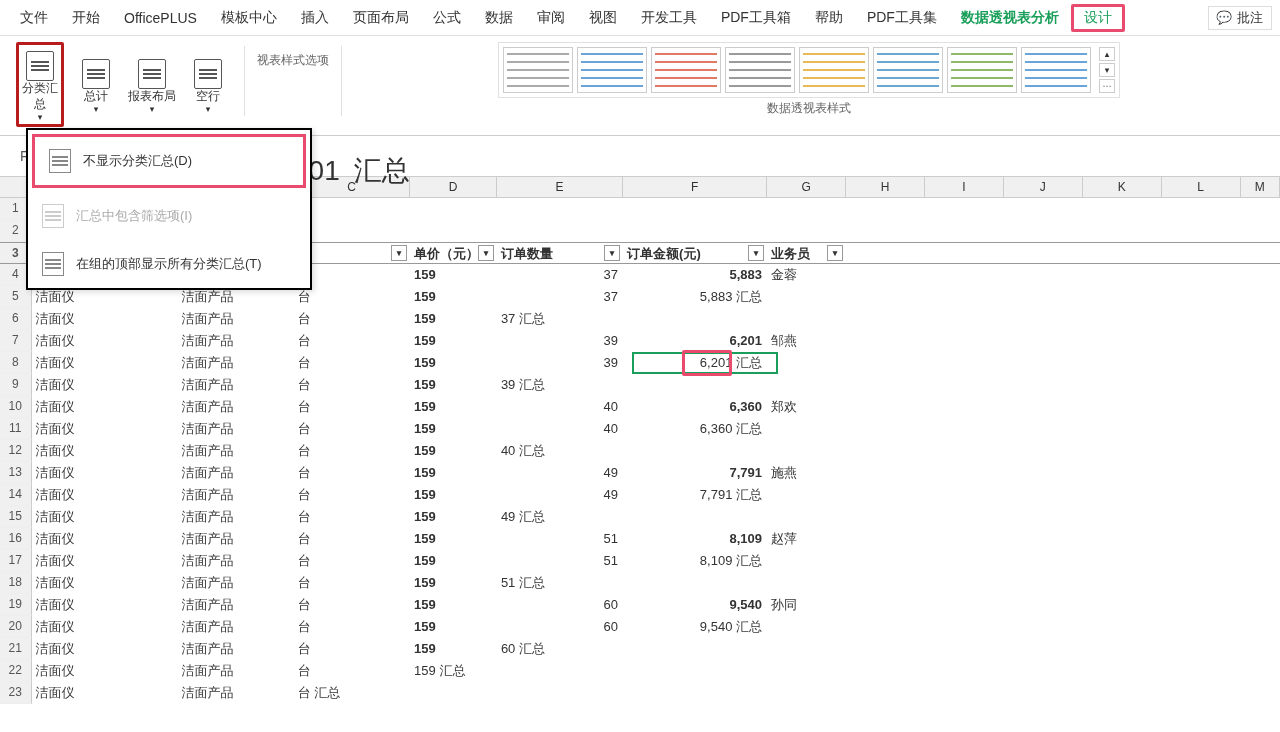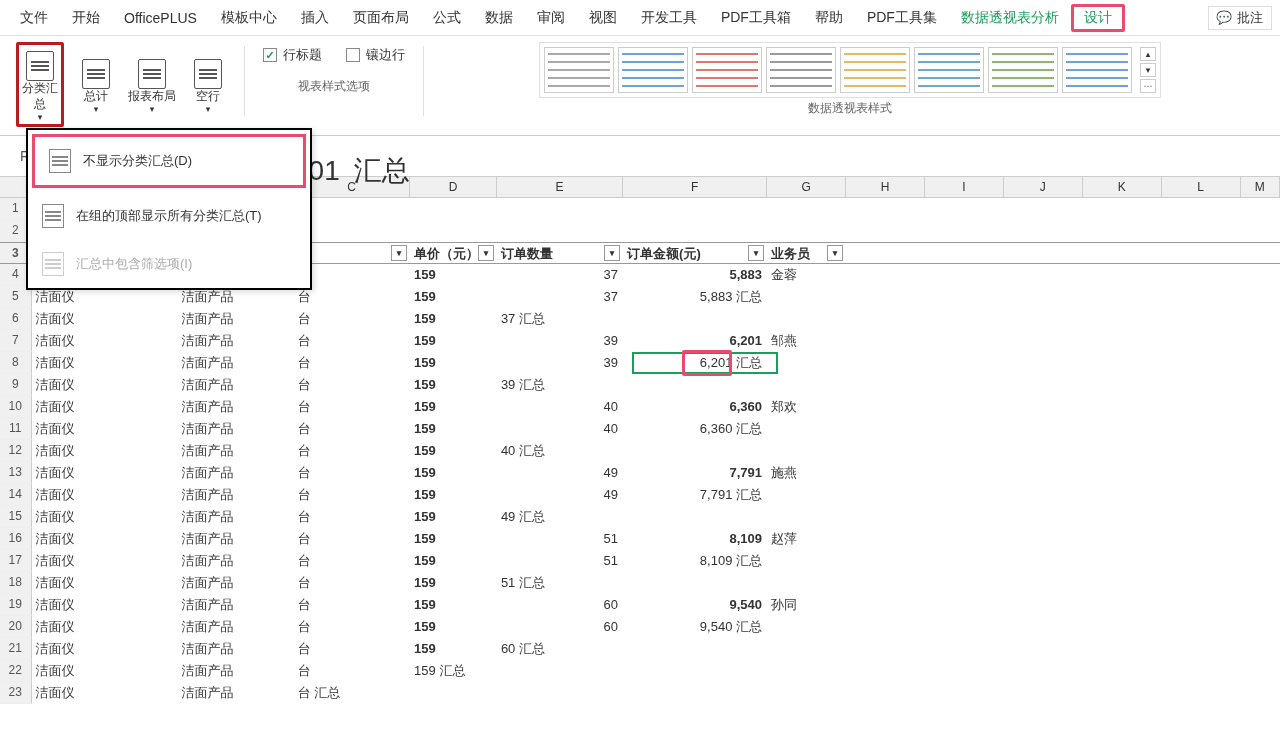--- a/index.html
+++ b/index.html
@@ -1,21 +1,21 @@
 <!DOCTYPE html>
 <html><head>
 <meta charset="utf-8">
 <style>
 * { box-sizing: border-box; margin: 0; padding: 0; }
 body { font-family: "Microsoft YaHei", SimSun, sans-serif; font-size: 13px; color: #333; background: #fff; width: 1280px; height: 732px; overflow: hidden; }
 
 
 .menubar { display: flex; align-items: center; height: 36px; background: #fff; border-bottom: 1px solid #e0e0e0; padding: 0 8px; gap: 0; }
 .menubar .menu-item { padding: 4px 12px; cursor: pointer; font-size: 14px; }
-.menubar .menu-item.green { color: #1a9f5a; }
+.menubar .menu-item.green { color: #1a9f5a; font-weight: bold; }
 .menubar .menu-item.design { color: #1a9f5a; font-weight: 500; border: 3px solid #e94b6e; border-radius: 2px; padding: 2px 10px; }
 .menubar .spacer { flex: 1; }
 .menubar .comment-btn { display: flex; align-items: center; gap: 4px; border: 1px solid #ddd; padding: 2px 8px; font-size: 13px; }
 
 
 .ribbon { display: flex; align-items: flex-start; height: 100px; background: #fff; border-bottom: 1px solid #ccc; padding: 6px 10px 0 10px; position: relative; }
 .ribbon-group { display: flex; flex-direction: column; align-items: center; padding: 0 6px; height: 100%; }
 .ribbon-group-row { display: flex; gap: 8px; }
 .big-btn { display: flex; flex-direction: column; align-items: center; justify-content: center; width: 48px; padding-top: 6px; cursor: pointer; font-size: 12px; text-align: center; line-height: 1.3; }
 .big-btn.highlight { border: 3px solid #b91c1c; border-radius: 2px; }
@@ -158,27 +158,20 @@
             <div class="line"></div>
           </div>
         <span>空行</span>
         <span class="dd">▾</span>
       </div>
     </div>
   </div>
   <div class="sep"></div>
   <div class="ribbon-group">
     <div>
-      <div class="checkbox-row">
-        <span class="checkbox checked"></span>
-        <span>行标题</span>
-        <span style="width:12px;"></span>
-        <span class="checkbox"></span>
-        <span>镶边行</span>
-      </div>
     </div>
     <div class="ribbon-group-label" style="margin-top:8px;">视表样式选项</div>
   </div>
   <div class="sep"></div>
   <div class="ribbon-group" style="flex:1;">
     <div class="style-gallery">
       <div class="style-thumb">
           <div class="sline"></div>
           <div class="sline"></div>
           <div class="sline"></div>
@@ -246,35 +239,35 @@
 
 <div class="dropdown">
   <div class="dd-item highlight">
     <div class="mico">
         <div class="ml"></div>
         <div class="ml"></div>
         <div class="ml"></div>
       </div>
     <span>不显示分类汇总(D)</span>
   </div>
+  <div class="dd-item disabled">
+    <div class="mico">
+        <div class="ml"></div>
+        <div class="ml"></div>
+        <div class="ml"></div>
+      </div>
+    <span>汇总中包含筛选项(I)</span>
+  </div>
   <div class="dd-item">
     <div class="mico">
         <div class="ml"></div>
         <div class="ml"></div>
         <div class="ml"></div>
       </div>
     <span>在组的顶部显示所有分类汇总(T)</span>
-  </div>
-  <div class="dd-item disabled">
-    <div class="mico">
-        <div class="ml"></div>
-        <div class="ml"></div>
-        <div class="ml"></div>
-      </div>
-    <span>汇总中包含筛选项(I)</span>
   </div>
 </div>
 
 <div class="formula-area">
   <span style="font-size:14px; color:#555;">F</span>
   <span style="width:280px;"></span>
   <span class="big-text">01</span>
   <span style="width:14px;"></span>
   <span class="big-text">汇总</span>
 </div>

